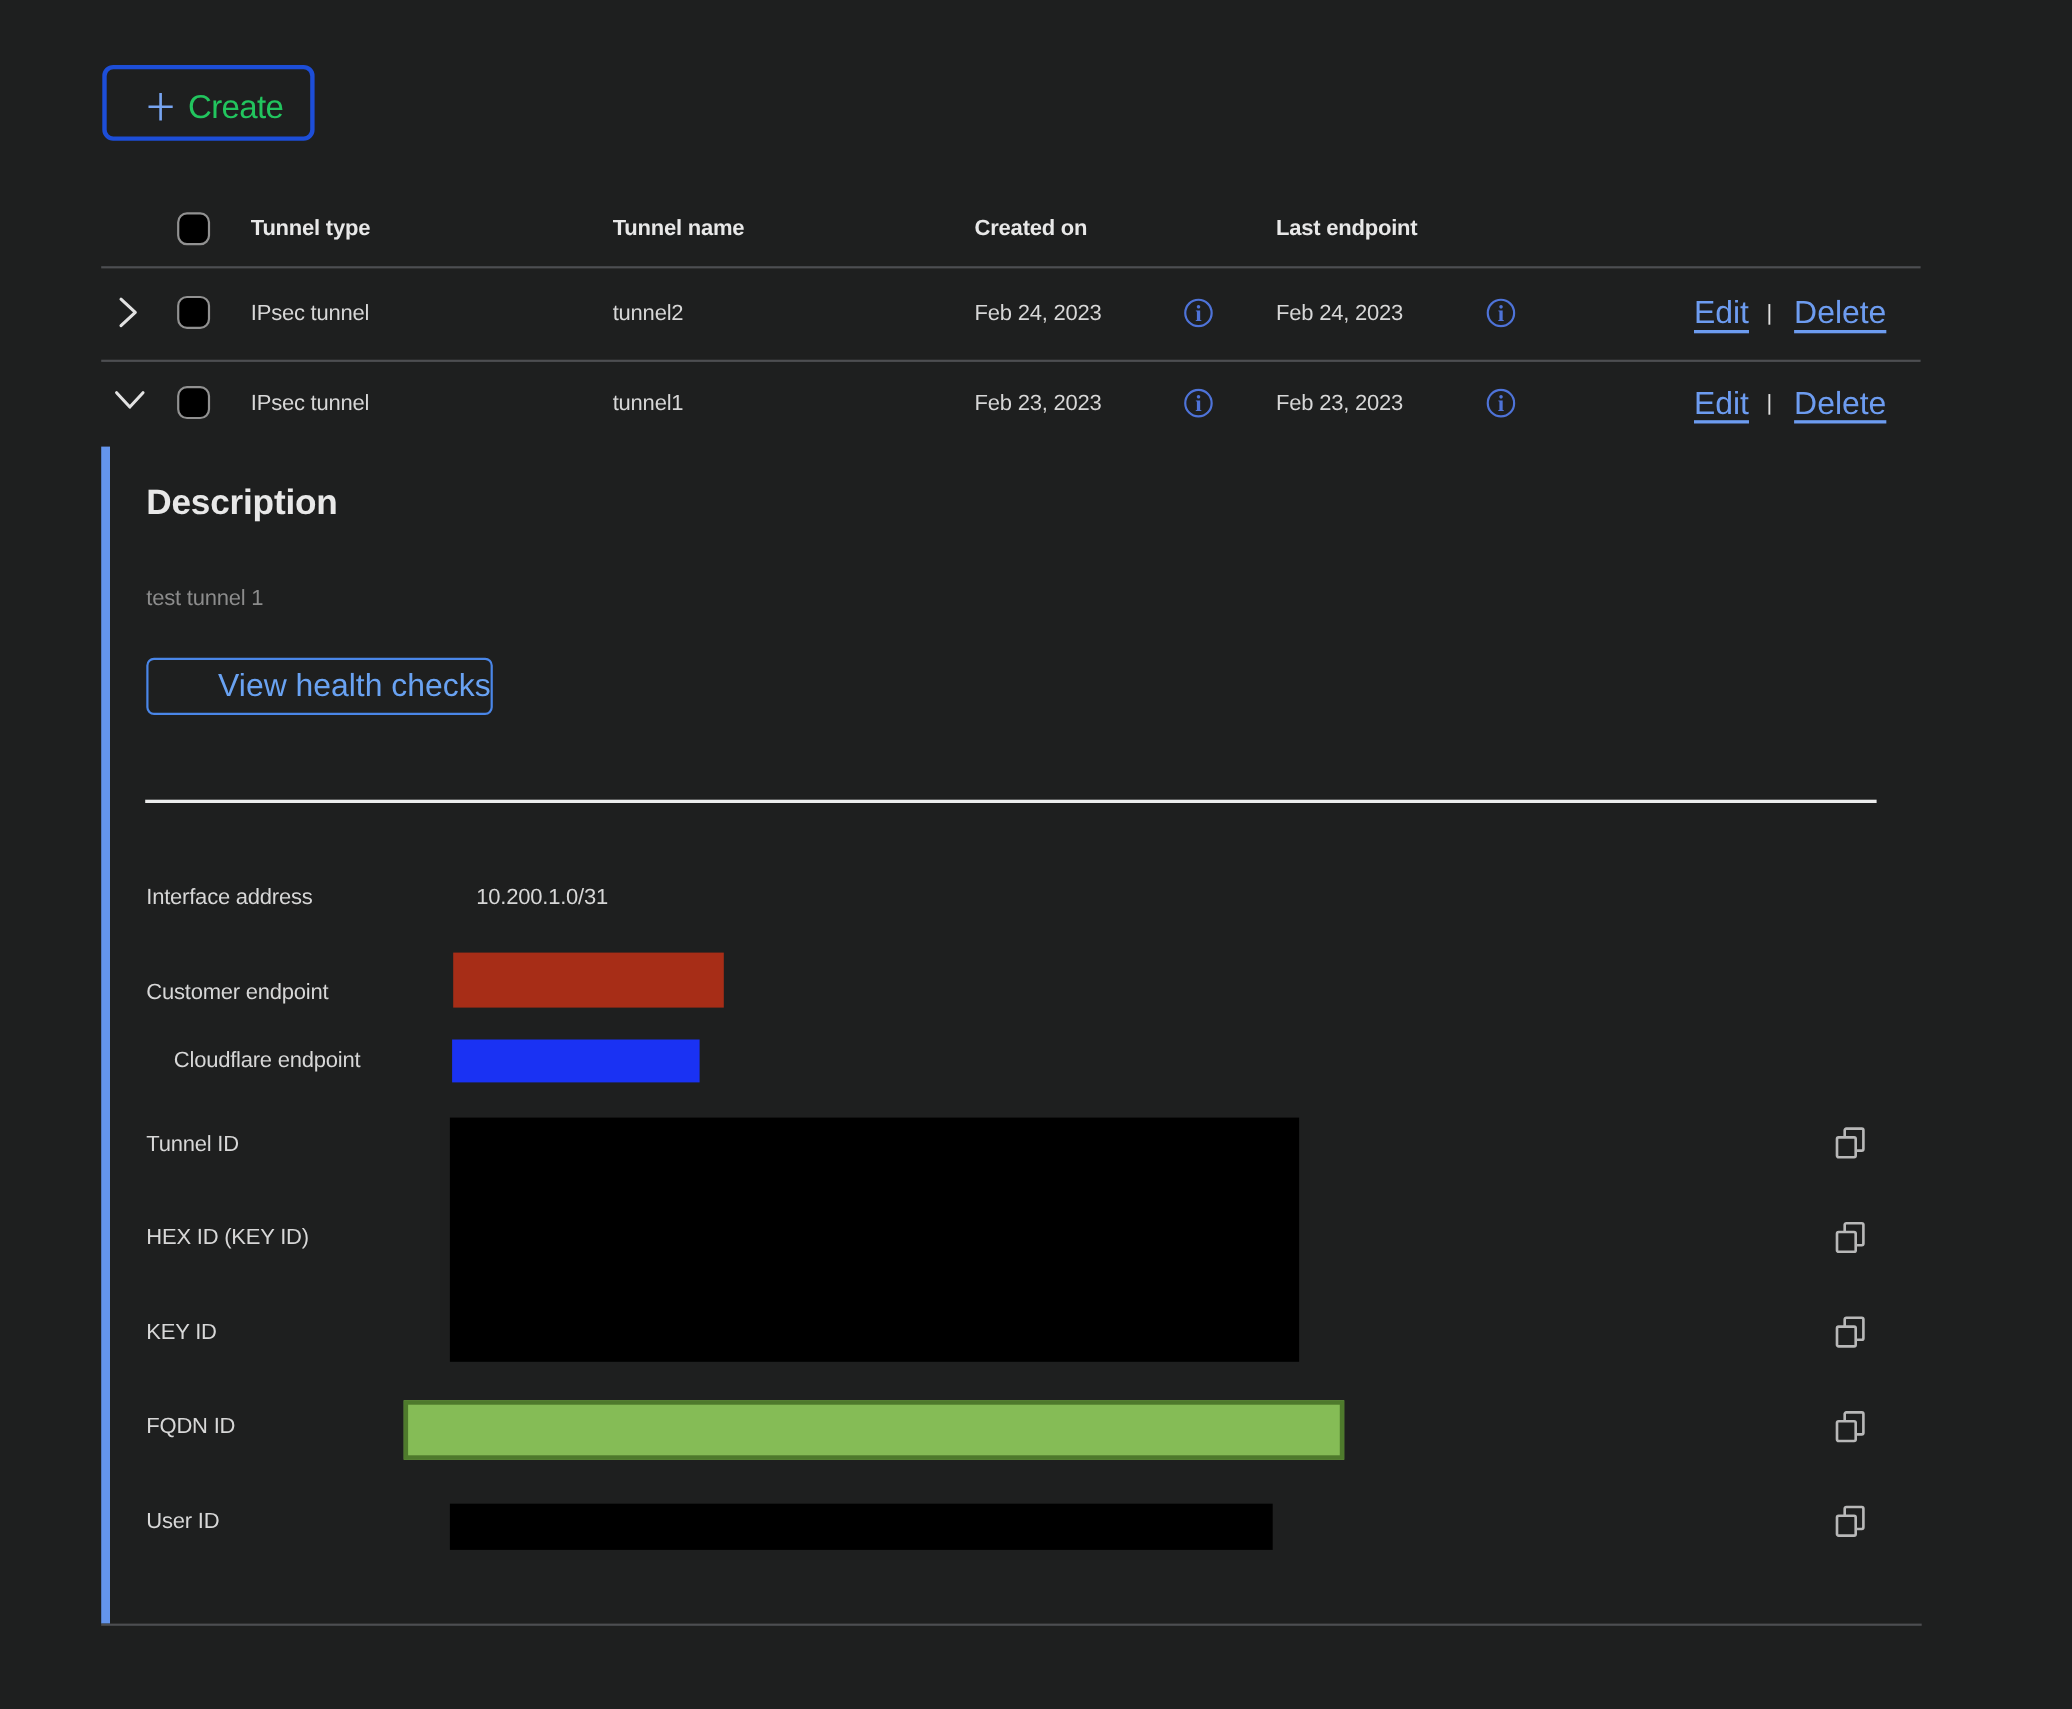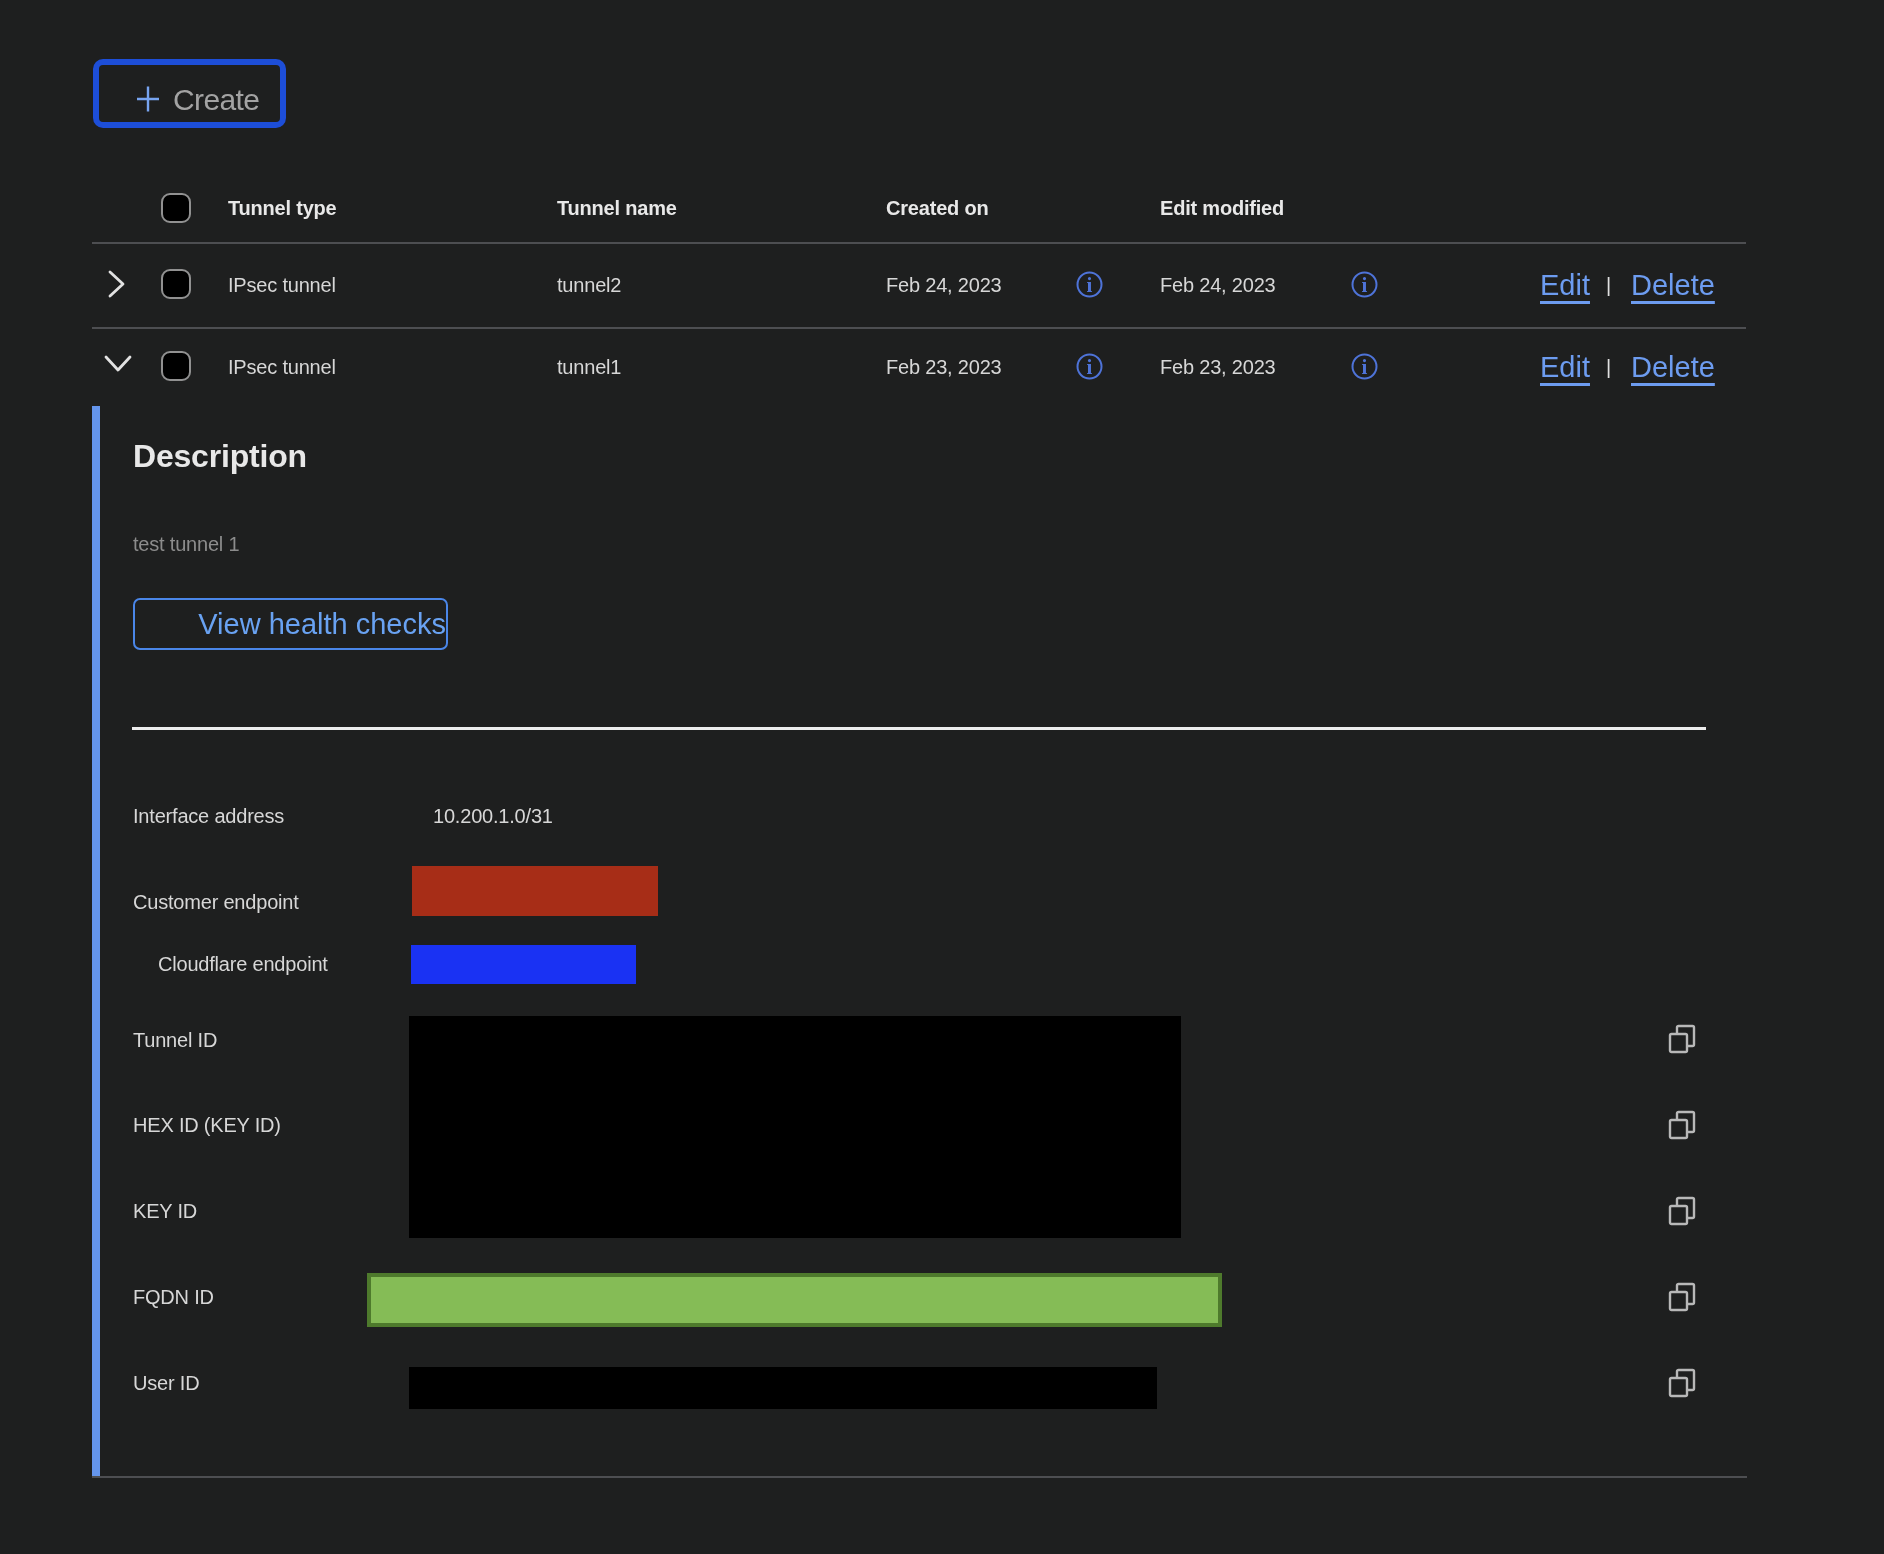--- a/index.html
+++ b/index.html
@@ -7,32 +7,32 @@
   .abs { position:absolute; }
   .txt { position:absolute; color:#d7d7d7; font-size:20px; line-height:30px; letter-spacing:-0.2px; white-space:nowrap; }
   .bold { font-weight:bold; color:#e8e8e8; }
   .cb { position:absolute; width:30px; height:30px; border:2px solid #919191; border-radius:9px; background:#000; }
   .hline { position:absolute; height:2px; background:#4d4e51; }
   .link { position:absolute; color:#6d9cf0; font-size:29px; line-height:30px; text-decoration:underline; text-underline-offset:6px; text-decoration-thickness:2.5px; white-space:nowrap; }
 </style>
 </head>
 <body>
 
-<div class="abs" style="left:93px; top:59px; width:193px; height:69px; border:6px solid #1d4ed8; border-radius:10px; color:#a3a3a3;">
+<div class="abs" style="left:93px; top:59px; width:193px; height:69px; border:4px solid #1d4ed8; border-radius:10px; color:#22c55e;">
   <svg class="abs" style="left:37px; top:20px;" width="24" height="28" viewBox="0 0 24 28">
     <path d="M12 1.5 V26.5 M1 14 H23" stroke="#77a4f0" stroke-width="2.4" fill="none"></path>
   </svg>
   <div class="abs" style="left:74px; top:19px; font-size:30px; line-height:31px; letter-spacing:-0.6px;">Create</div>
 </div>
 
 <div class="cb" style="left:161px; top:193px;"></div>
 <div class="txt bold" style="left:228px; top:193px;">Tunnel type</div>
 <div class="txt bold" style="left:557px; top:193px;">Tunnel name</div>
 <div class="txt bold" style="left:886px; top:193px;">Created on</div>
-<div class="txt bold" style="left:1160px; top:193px;">Edit modified</div>
+<div class="txt bold" style="left:1160px; top:193px;">Last endpoint</div>
 <div class="hline" style="left:92px; top:242px; width:1654px;"></div>
 
 <svg class="abs" style="left:107px; top:270px;" width="20" height="28" viewBox="0 0 20 28">
   <path d="M3 2 L16 14 L3 26" stroke="#e2e2e2" stroke-width="2.8" fill="none" stroke-linecap="round" stroke-linejoin="round"></path>
 </svg>
 <div class="cb" style="left:161px; top:269px;"></div>
 <div class="txt" style="left:228px; top:270px;">IPsec tunnel</div>
 <div class="txt" style="left:557px; top:270px;">tunnel2</div>
 <div class="txt" style="left:886px; top:270px;">Feb 24, 2023</div>
 <svg class="abs" style="left:1076px; top:271px;" width="27" height="27" viewBox="0 0 27 27">

